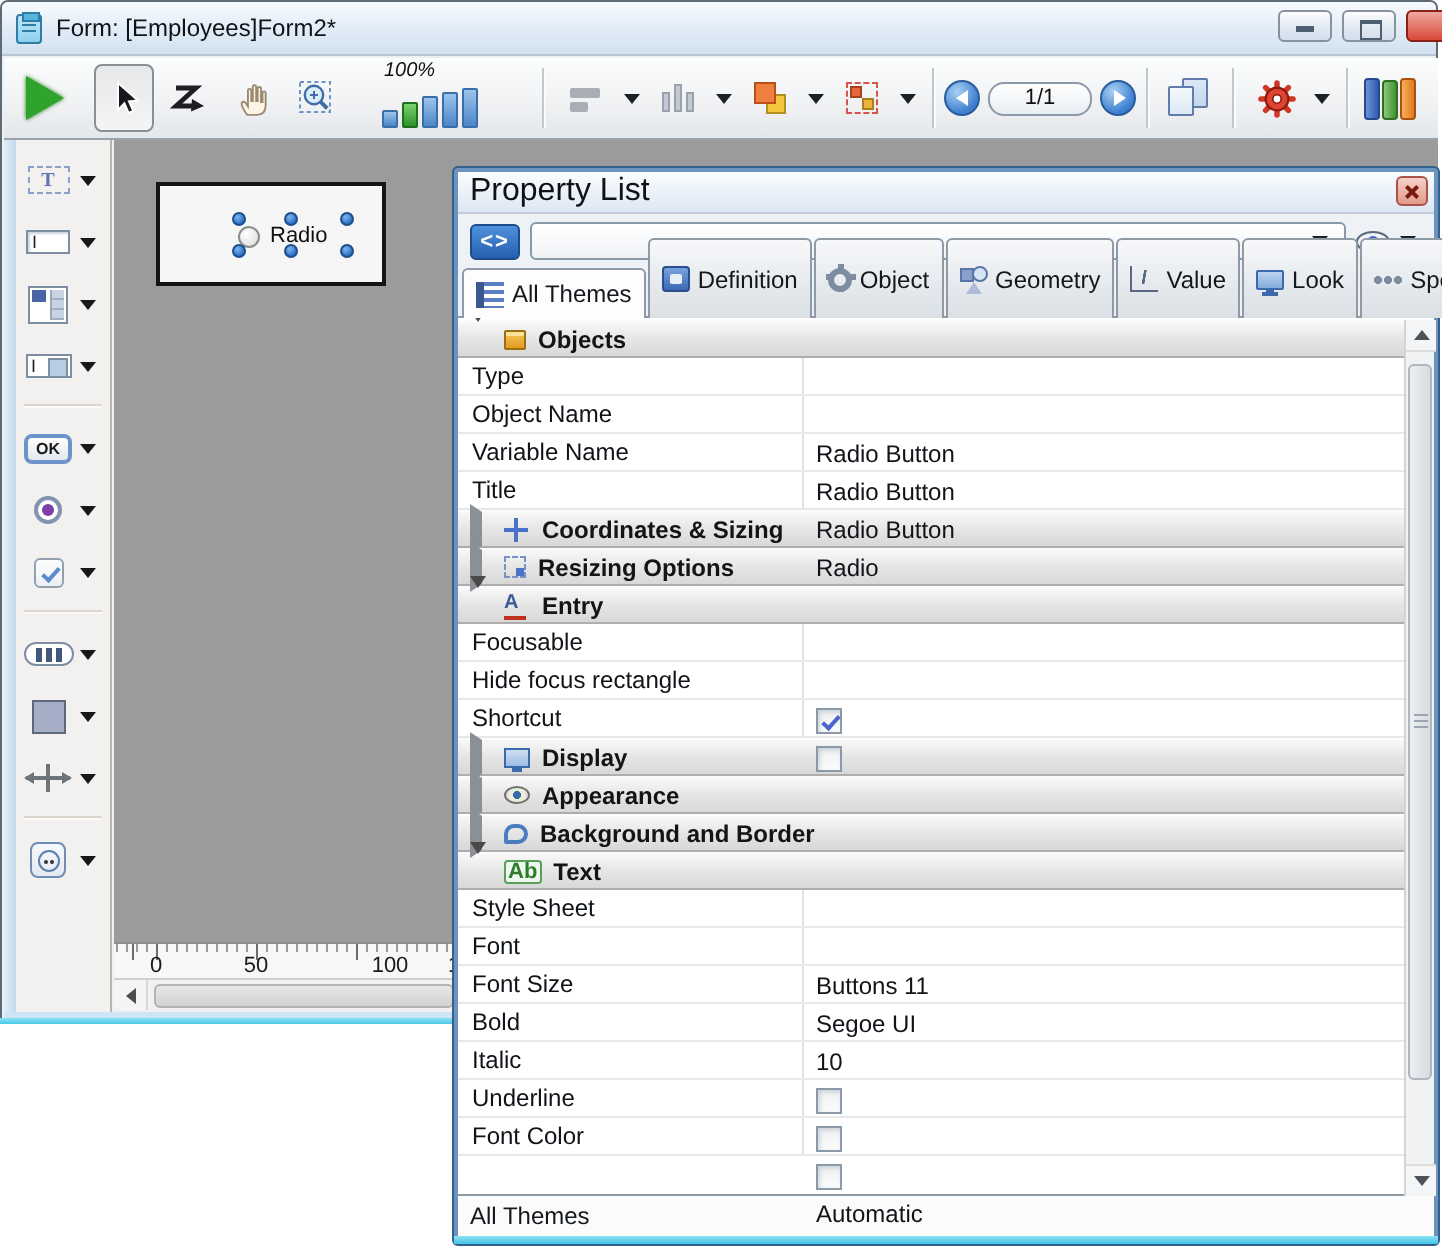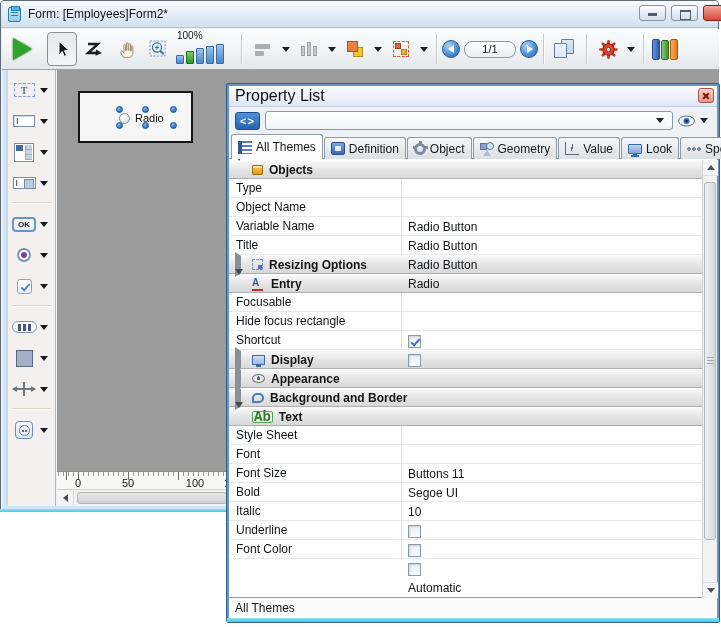--- a/index.html
+++ b/index.html
@@ -21,21 +21,21 @@
   .win-btn.maximize::before{content:"";position:absolute;left:8px;top:4px;width:9px;height:7px;border:1px solid #4d5f71;border-top:2px solid #4d5f71;}
   .win-btn.close{background:linear-gradient(#f0a8a0,#d84838);border-color:#8d2015;}
 
   
   .toolbar{position:absolute;left:1px;top:28px;width:717px;height:41px;background:linear-gradient(#fcfdfd,#eff1f3 60%,#e4e7ea);border-bottom:1px solid #9aa2aa;display:flex;align-items:center;padding:0 4px;}
   .tbtn{height:34px;min-width:30px;display:flex;align-items:center;justify-content:center;margin:0 1px;position:relative;}
   .tbtn.pressed{border:1px solid #8a8f94;border-radius:4px;background:linear-gradient(#e6e8ea,#f2f4f5);}
   .tsep{width:1px;height:30px;background:#c3c8cd;margin:0 5px;box-shadow:1px 0 0 #fbfbfb;}
   .dd{width:0;height:0;border-left:4px solid transparent;border-right:4px solid transparent;border-top:5px solid #1d2126;margin:0 3px;}
   .play-tri{width:0;height:0;border-top:11px solid transparent;border-bottom:11px solid transparent;border-left:19px solid #2fa32b;filter:drop-shadow(0 0 1px #177a14);}
-  .zoom-group{position:relative;width:58px;height:36px;margin:0 2px;}
+  .zoom-group{position:relative;width:58px;height:36px;margin:0 17px;font-style:italic;}
   .zoom-label{position:absolute;left:1px;top:-1px;font-size:10px;color:#111;}
   .zoom-bars{position:absolute;left:0;bottom:3px;display:flex;align-items:flex-end;gap:2px;}
   .zbar{width:8px;background:linear-gradient(#9cc4ec,#4c86c8);border:1px solid #3a6ea8;border-radius:1px;}
   .zbar.sel{background:linear-gradient(#7cd06c,#2c9428);border-color:#1d701c;}
   .gray-align{position:relative;width:17px;height:13px;}
   .gray-align i{position:absolute;background:#a9aeb5;border-radius:1px;}
   .dist-icon{display:flex;align-items:flex-end;gap:2px;height:14px;}
   .dist-icon i{width:4px;background:#c2c9d2;border:1px solid #9aa2ac;}
   .layers-icon{position:relative;width:17px;height:17px;}
   .layers-icon .back{position:absolute;left:6px;top:6px;width:10px;height:10px;background:#f2c63c;border:1px solid #b2901e;}
@@ -118,21 +118,21 @@
   .pl-close::before{transform:rotate(45deg);} .pl-close::after{transform:rotate(-45deg);}
   .pl-selector{height:27px;display:flex;align-items:center;gap:5px;padding:0 6px;}
   .obj-nav{width:25px;height:18px;border:1px solid #1c4c8c;border-radius:3px;background:linear-gradient(#4e90dc,#2660ae);color:#fff;font-weight:bold;font-size:11px;display:flex;align-items:center;justify-content:center;letter-spacing:1px;}
   .combo{flex:1;height:19px;border:1px solid #8799ab;border-radius:3px;background:linear-gradient(#ffffff,#f0f3f6);display:flex;align-items:center;position:relative;}
   .combo .val{font-size:12px;color:#101418;padding-left:6px;}
   .combo .dd{position:absolute;right:5px;}
   .eye-btn{display:flex;align-items:center;gap:2px;}
   .eye{width:17px;height:12px;}
   .pl-tabs{height:25px;display:flex;align-items:flex-end;padding:0 2px;position:relative;}
   .pl-tabs::after{content:"";position:absolute;left:0;right:0;bottom:0;height:1px;background:#8e9aa6;}
-  .tab{height:22px;display:flex;align-items:center;padding:0 6px;border:1px solid #8e9aa6;border-bottom:none;border-radius:3px 3px 0 0;background:linear-gradient(#f7f8fa,#e5e9ed 60%,#dbe0e5);margin-right:1px;font-size:12px;color:#14181c;white-space:nowrap;position:relative;z-index:1;}
+  .tab{height:40px;display:flex;align-items:center;padding:0 6px;border:1px solid #8e9aa6;border-bottom:none;border-radius:3px 3px 0 0;background:linear-gradient(#f7f8fa,#e5e9ed 60%,#dbe0e5);margin-right:1px;font-size:12px;color:#14181c;white-space:nowrap;position:relative;z-index:1;}
   .tab.selected{height:25px;background:#fdfdfd;z-index:3;}
   .ticon{width:14px;height:13px;margin-right:4px;flex:none;position:relative;}
   .ticon-all-themes{background:repeating-linear-gradient(#5b7ec0 0 2px,transparent 2px 4px);border-left:4px solid #38588e;}
   .ticon-definition{background:linear-gradient(#7aa4e0,#3c68b4);border:1px solid #2c4e8c;border-radius:2px;}
   .ticon-definition::before{content:"";position:absolute;left:3px;top:3px;width:6px;height:5px;background:#e8eef8;border-radius:1px;}
   .ticon-action{border:3px solid #7d8ca0;border-radius:50%;width:12px;height:12px;}
   .ticon-action::before{content:"";position:absolute;left:2px;top:-5px;width:3px;height:3px;background:#7d8ca0;box-shadow:0 11px 0 #7d8ca0,-6px 5px 0 #7d8ca0,6px 5px 0 #7d8ca0;}
   .ticon-geometry::before{content:"";position:absolute;left:0;top:1px;width:5px;height:5px;background:#8aa0c8;border:1px solid #5a76a8;}
   .ticon-geometry::after{content:"";position:absolute;right:0;top:0;width:6px;height:6px;border:1px solid #5a76a8;border-radius:50%;background:#d8e4f4;}
   .ticon-geometry i{position:absolute;left:3px;bottom:-1px;width:0;height:0;border-left:4px solid transparent;border-right:4px solid transparent;border-bottom:6px solid #aebcd8;}
@@ -152,21 +152,21 @@
   .sicon-cube{width:11px;height:10px;background:linear-gradient(#f6c85a,#e09a20);border:1px solid #9c6e12;border-radius:1px;box-shadow:inset 0 2px 0 #fbe29a;}
   .sicon-move{background:linear-gradient(#4a72c8,#4a72c8) 5px 0/2px 12px no-repeat,linear-gradient(#4a72c8,#4a72c8) 0 5px/12px 2px no-repeat;}
   .sicon-resize{width:11px;height:11px;border:1px dashed #7b8fc9;}
   .sicon-resize::before{content:"";position:absolute;right:0;bottom:0;width:4px;height:4px;background:#4a72c8;}
   .sicon-entry{font-size:10px;font-weight:bold;color:#3c5a96;line-height:10px;}
   .sicon-entry::after{content:"";position:absolute;left:0;bottom:-1px;width:11px;height:2px;background:#c03020;}
   .sicon-display{width:13px;height:10px;border:1px solid #3c68ac;background:linear-gradient(#cfe0f4,#9cbce4);}
   .sicon-display::after{content:"";position:absolute;left:3px;bottom:-3px;width:5px;height:2px;background:#3c68ac;}
   .sicon-eye{width:13px;height:9px;border:1px solid #707070;border-radius:50%;background:radial-gradient(circle at 50% 50%,#3c68ac 2px,#e8f0d8 2px 4px,#f0d8e8 4px);}
   .sicon-bubble{width:12px;height:10px;border:2px solid #4a7cc0;border-radius:5px 5px 5px 1px;}
-  .sicon-abl{font-size:14px;font-weight:bold;color:#2c7c2c;background:#eef6ee;border:1px solid #58a058;border-radius:2px;padding:0 1px;line-height:10px;width:auto;font-family:Liberation Mono, monospace;}
+  .sicon-abl{font-size:11px;font-weight:bold;color:#2c7c2c;background:#eef6ee;border:1px solid #58a058;border-radius:2px;padding:0 1px;line-height:10px;width:auto;}
   .prow{height:19px;display:flex;border-bottom:1px solid #e8e8e8;background:#fff;}
   .prow .plabel{width:173px;flex:none;border-right:1px solid #e2e2e2;font-size:12px;color:#101418;padding-left:7px;display:flex;align-items:center;}
   .prow .pvalue{flex:1;font-size:12px;color:#101418;padding-left:6px;display:flex;align-items:center;margin-top:48px;}
   .cb{width:13px;height:13px;border:1px solid #8a9aa8;background:linear-gradient(#eef0f2,#fbfbfb);box-shadow:inset 1px 1px 2px rgba(90,110,130,.25);position:relative;}
   .cb.checked::before{content:"";position:absolute;left:2px;top:3px;width:7px;height:3px;border-left:2px solid #4a66cc;border-bottom:2px solid #4a66cc;transform:rotate(-48deg);}
   .vscroll{position:absolute;right:0;top:0;width:15px;height:438px;background:#f1f2f3;border-left:1px solid #d4d4d4;}
   .v-up,.v-down{position:absolute;left:0;width:15px;height:16px;background:#f4f5f6;display:flex;align-items:center;justify-content:center;}
   .v-up{top:0;border-bottom:1px solid #dcdcdc;} .v-down{bottom:0;border-top:1px solid #dcdcdc;}
   .v-up i{width:0;height:0;border-left:4px solid transparent;border-right:4px solid transparent;border-bottom:5px solid #4c5258;}
   .v-down i{width:0;height:0;border-left:4px solid transparent;border-right:4px solid transparent;border-top:5px solid #4c5258;}
@@ -479,20 +479,25 @@
           <div class="prow">
             <span class="plabel">Variable Name</span>
             <span class="pvalue">Radio Button</span>
           </div>
           <div class="prow">
             <span class="plabel">Title</span>
             <span class="pvalue">Radio</span>
           </div>
           <div class="sec">
             <span class="arr"><span class="arr-col"></span></span>
+            <span class="sicon sicon-move"></span>
+            <span class="lbl">Coordinates &amp; Sizing</span>
+          </div>
+          <div class="sec">
+            <span class="arr"><span class="arr-col"></span></span>
             <span class="sicon sicon-resize"></span>
             <span class="lbl">Resizing Options</span>
           </div>
           <div class="sec">
             <span class="arr"><span class="arr-exp"></span></span>
             <span class="sicon sicon-entry">A</span>
             <span class="lbl">Entry</span>
           </div>
           <div class="prow">
             <span class="plabel">Focusable</span>

